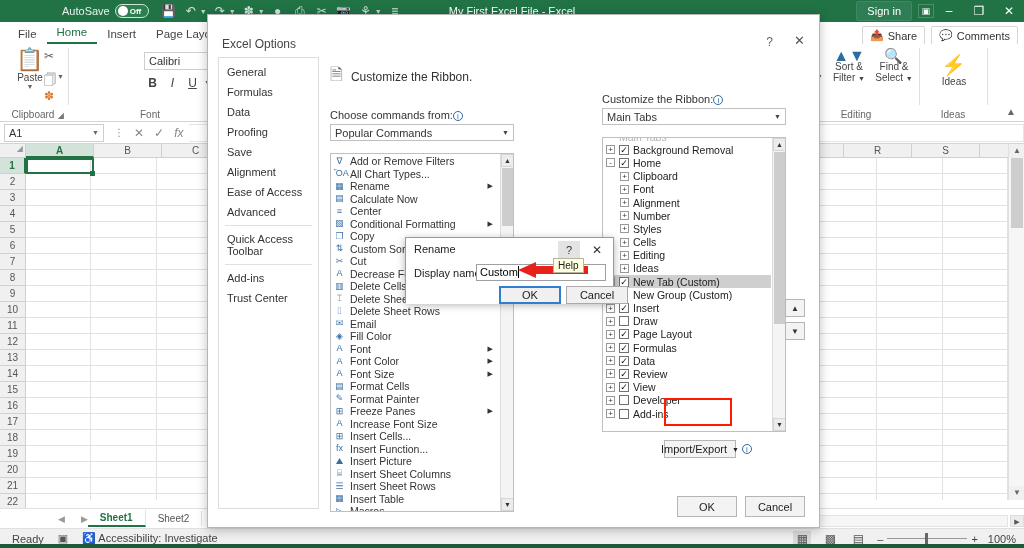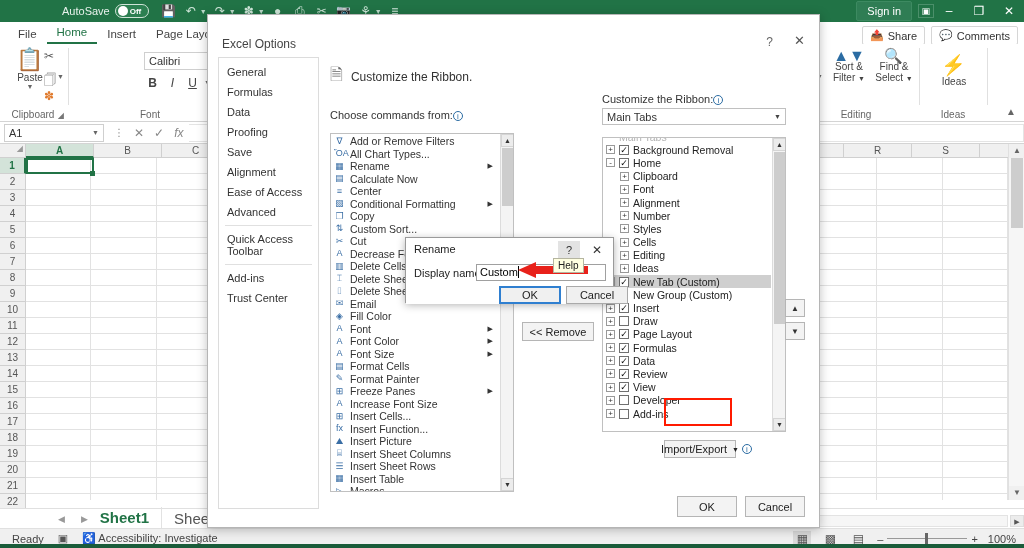--- a/index.html
+++ b/index.html
@@ -134,21 +134,21 @@
   .vscroll { position:absolute; right:0; top:0; width:16px; bottom:0; background:#f6f6f6; border-left:1px solid #e0e0e0;}
   .vthumb { position:absolute; top:14px; left:2px; width:12px; height:70px; background:#cdcdcd; }
   .sb-arrow { position:absolute; left:0; width:16px; height:14px; text-align:center; font-size:8px; color:#666; line-height:14px; background:#f0f0f0;}
 
   
   .sheetbar {
     position:absolute; top:508px; left:0; width:1024px; height:20px; background:#fff;
     display:flex; align-items:center; border-top:1px solid #e0e0e0;
   }
   .navarrows { display:flex; gap:16px; margin-left:58px; color:#999; font-size:9px; }
-  .stab { font-size:15px; padding:2px 12px; color:#555; border-right:1px solid #e2e2e2; }
+  .stab { font-size:10px; padding:2px 12px; color:#555; border-right:1px solid #e2e2e2; }
   .stab.active { color:#217346; font-weight:bold; border-bottom:2px solid #217346; }
   .hscroll { position:absolute; right:16px; bottom:21px; left:400px; height:12px; background:#f6f6f6;
       border:1px solid #e3e3e3; }
   .hscroll-arrow { position:absolute; right:0; bottom:21px; width:14px; height:12px; background:#ececec;
       border:1px solid #ddd; font-size:7px; text-align:center; line-height:11px; color:#555;}
 
   
   .statusbar {
     position:absolute; top:528px; left:0; width:1024px; height:20px; background:#f0f0f0;
     display:flex; align-items:center; font-size:11px; color:#444;
@@ -281,20 +281,21 @@
       <span class="qat-btn">✽</span>
         <span class="qat-caret">▼</span>
       <span class="qat-btn">●</span>
       <span class="qat-btn">⎙</span>
       <span class="qat-btn">✂</span>
       <span class="qat-btn">📷</span>
       <span class="qat-btn">⚘</span>
         <span class="qat-caret">▼</span>
       <span class="qat-btn">≡</span>
     </div>
+    <div class="win-title">My First Excel File  -  Excel</div>
     <div class="titlebar-right">
       <div class="signin-btn">Sign in</div>
       <div class="win-btn" style="font-size:9px;border:1px solid #4b8f6a;width:16px;height:14px;">▣</div>
       <div class="win-btn">–</div>
       <div class="win-btn">❐</div>
       <div class="win-btn">✕</div>
     </div>
   </div>
 
   <div class="ribbon-tabs">
@@ -885,20 +886,24 @@
   <div class="eo-right">
     <div class="eo-header">
       <span class="eo-header-ico">🗎</span>
       <span class="eo-header-txt">Customize the Ribbon.</span>
     </div>
 
     <div style="position:absolute;left:4px;top:36px;margin-top:16px;">
       <div class="lbl">
         <span>Choose commands from:</span><span class="info-i">i</span>
       </div>
+      <div class="combo" style="width:184px;margin-top:3px;">
+        <span>Popular Commands</span>
+        <span class="c-caret">▼</span>
+      </div>
       <div class="listbox" id="commands-list" style="width:184px;height:359px;margin-top:12px;">
           <div style="position: absolute; left: 0px; top: 1px; right: 14px;">
             <div class="litem">
               <span class="ico" style="color: rgb(58, 110, 165);">∇</span>
               <span>Add or Remove Filters</span>
             </div>
             <div class="litem">
               <span class="ico" style="color: rgb(58, 110, 165);">ὌA</span>
               <span>All Chart Types...</span>
             </div>
@@ -1018,23 +1023,20 @@
             </div>
           </div>
           <div class="lb-scroll">
             <div class="lb-up" style="top:0">▲</div>
             <div class="lb-thumb" style="top:14px;height:58px;"></div>
             <div class="lb-dn" style="bottom:0">▼</div>
           </div>
         </div>
     </div>
 
-    <div style="position:absolute;left:196px;top:240px;width:72px;">
-      <div class="tbtn" style="width:72px;height:19px;margin-top:25px;">&lt;&lt; Remove</div>
-    </div>
 
     <div style="position:absolute;left:276px;top:36px;">
       <div class="lbl">
         <span>Customize the Ribbon:</span><span class="info-i">i</span>
       </div>
       <div class="combo" style="width:184px;margin-top:3px;">
         <span>Main Tabs</span>
         <span class="c-caret">▼</span>
       </div>
       <div class="listbox" id="ribbon-tree" style="width:184px;height:295px;margin-top:12px;">

